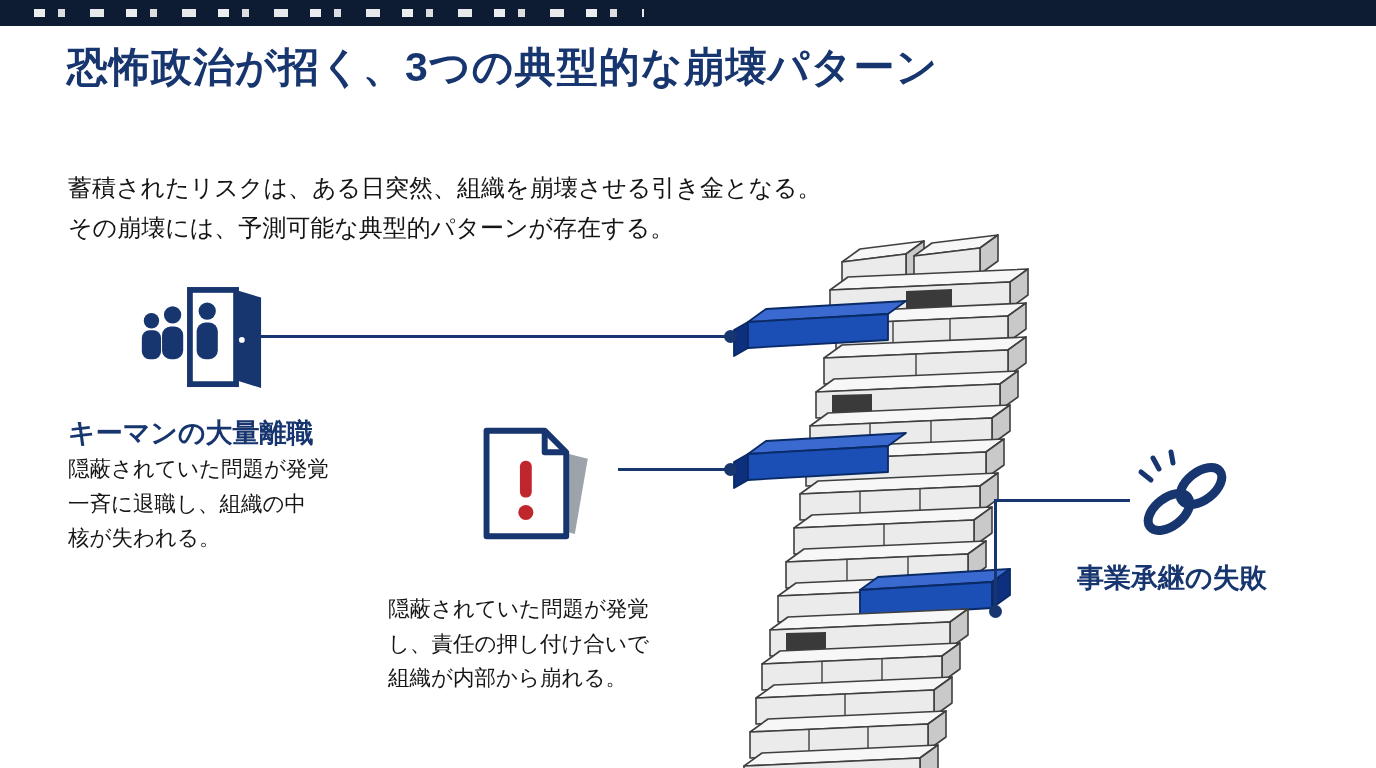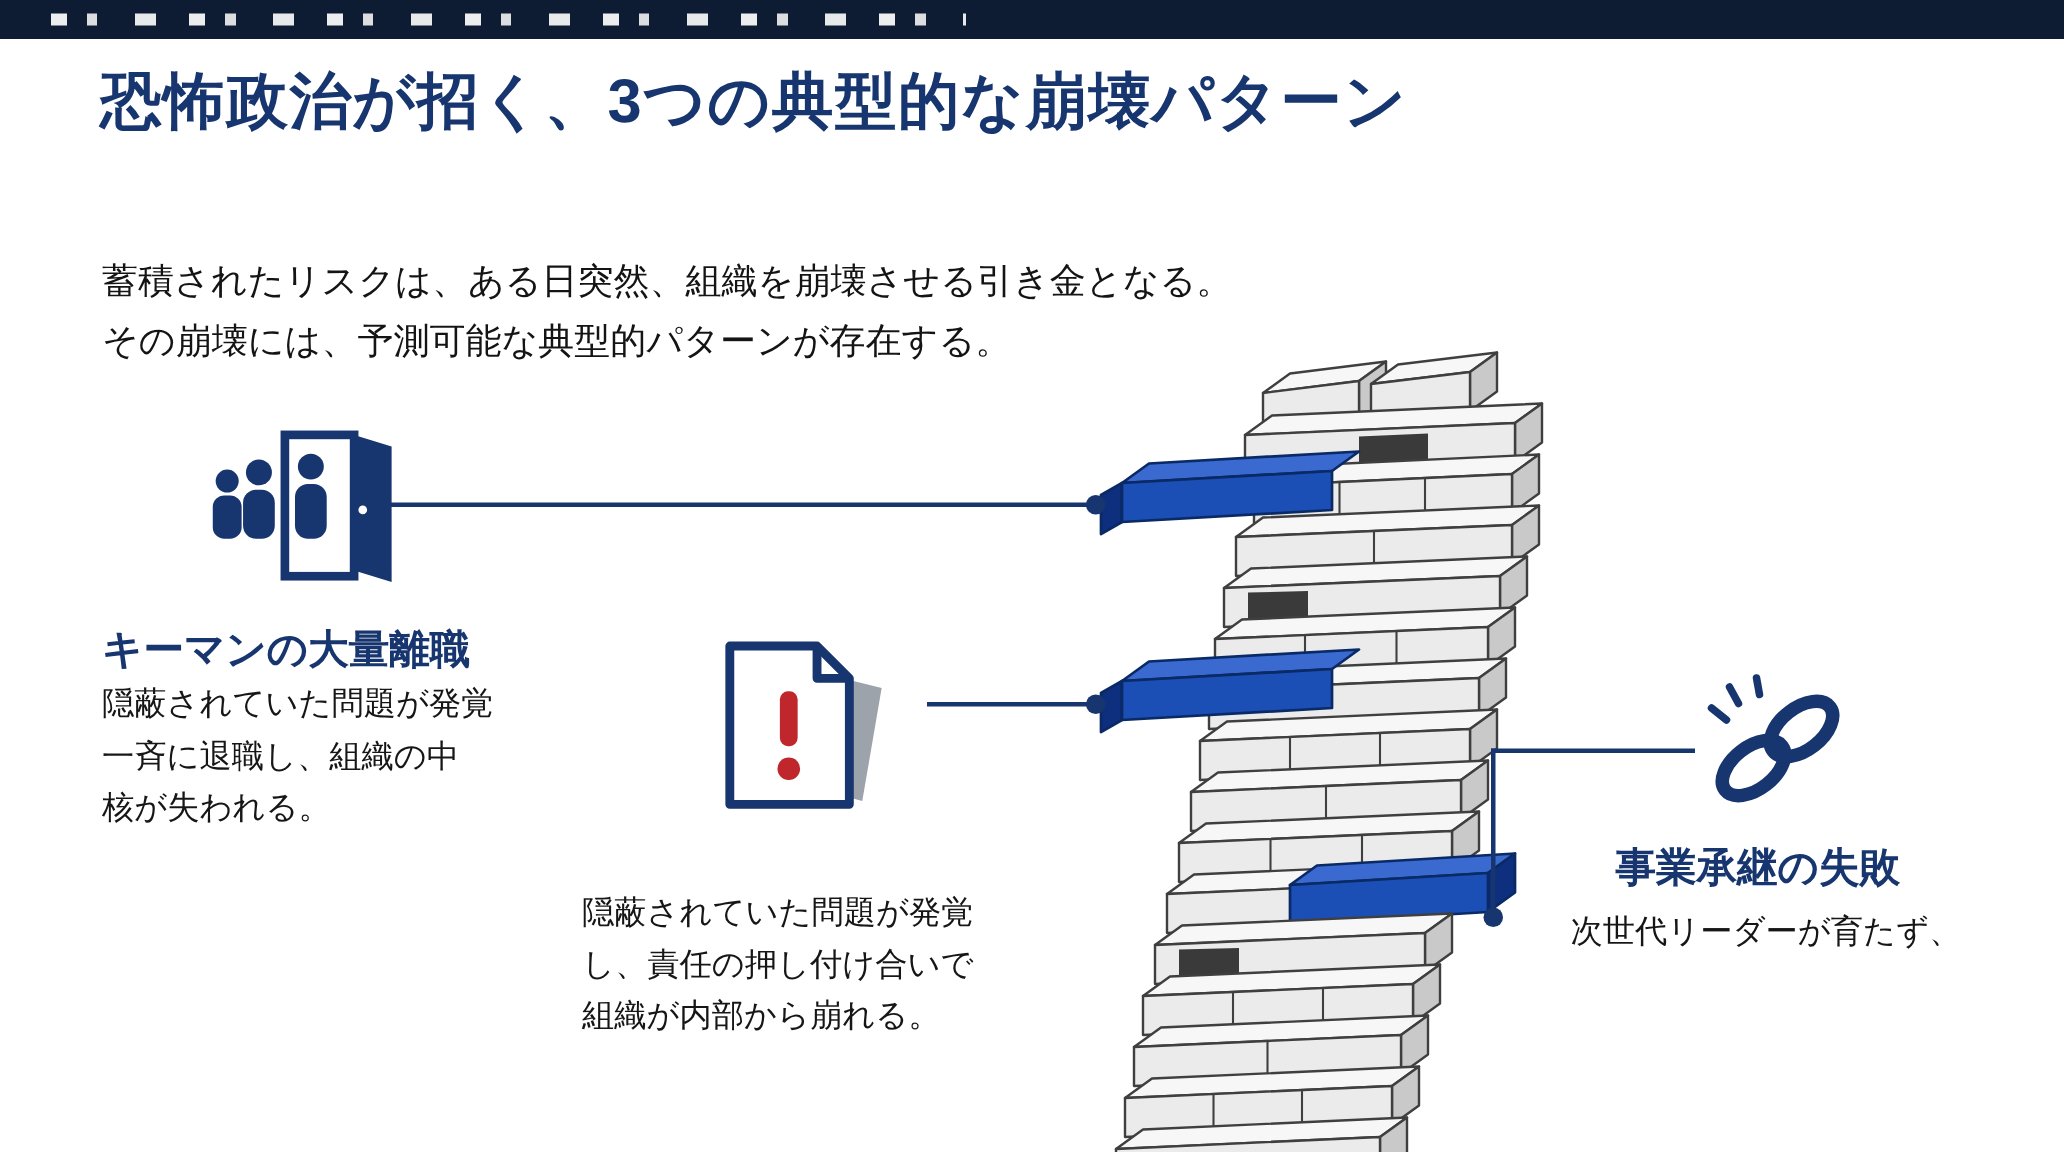--- a/index.html
+++ b/index.html
@@ -241,16 +241,15 @@
       <ellipse cx="72" cy="38" rx="24" ry="14" transform="rotate(-38 72 38)"></ellipse>
     </g>
     <g stroke="#17356e" stroke-width="5" stroke-linecap="round">
       <line x1="12" y1="24" x2="22" y2="32"></line>
       <line x1="24" y1="10" x2="30" y2="21"></line>
       <line x1="42" y1="4" x2="44" y2="15"></line>
     </g>
   </svg>
   <div class="callout-heading h3">事業承継の失敗</div>
   <div class="callout-body b3">
-    <div>次世代リーダーが育たず、</div>
   </div>
 
 </div>
 
 </body></html>

